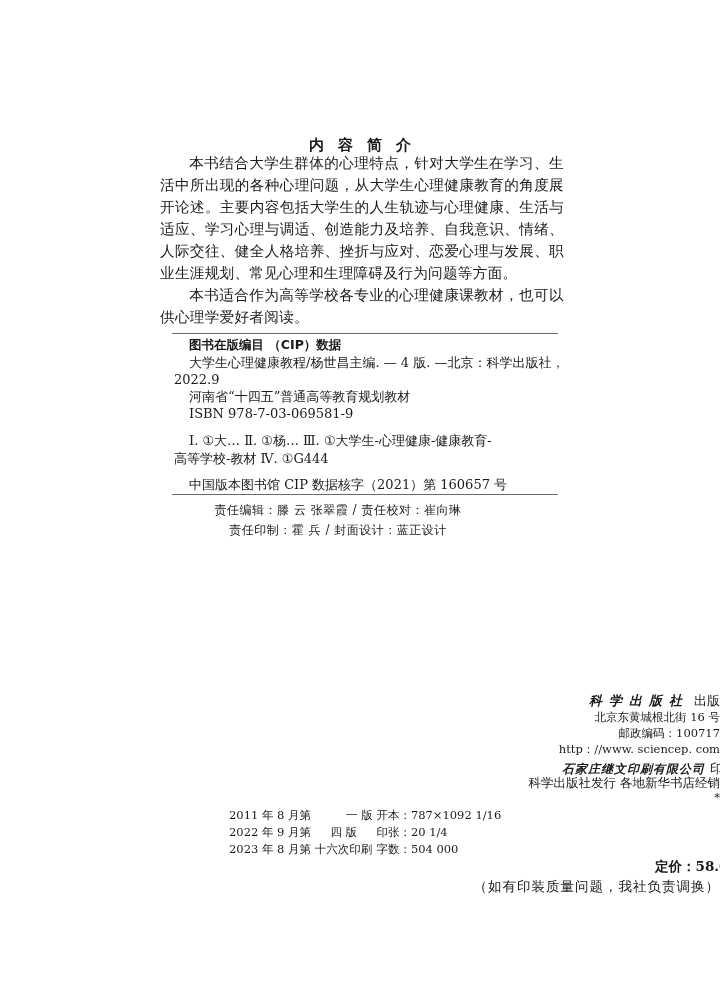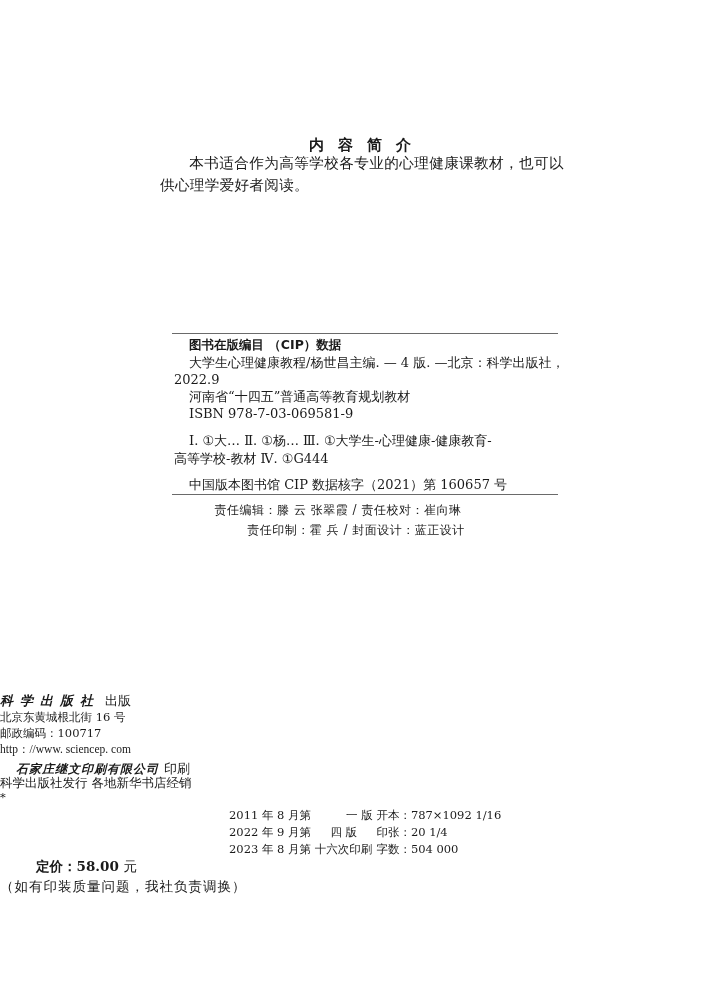--- a/index.html
+++ b/index.html
@@ -16,58 +16,59 @@
     }
     .para {
       left: 160px; width: 404px; font-size: 14.6px; line-height: 22px;
       white-space: normal; text-align: justify; letter-spacing: 0.3px;
     }
     .para p { margin: 0; text-indent: 2em; }
     .rule { height: 1px; background: #6a6a6a; left: 172px; width: 386px; }
     .cip { font-size: 13px; line-height: 17px; }
     .cip-head { font-family: "DejaVu Sans", sans-serif; font-weight: bold; font-size: 12.5px; }
     .credits { left: 0; width: 676px; text-align: center; font-size: 12px; letter-spacing: 0.5px; }
-    .center { left: 0; width: 720px; text-align: left; }
+    .center { left: 0; width: 720px; text-align: right; }
     .pub-name { font-weight: bold; font-style: italic; letter-spacing: 7px; font-size: 13px; }
     .small { font-size: 11.5px; }
     .print-row { font-size: 11.5px; }
     .price { font-weight: bold; font-size: 13.5px; margin-left: 36px; }
   </style>
 </head>
 <body>
 
 <div class="abs title">内容简介</div>
 
 <div class="abs para" style="top:152px;">
+  <p>本书结合大学生群体的心理特点，针对大学生在学习、生活中所出现的各种心理问题，从大学生心理健康教育的角度展开论述。主要内容包括大学生的人生轨迹与心理健康、生活与适应、学习心理与调适、创造能力及培养、自我意识、情绪、人际交往、健全人格培养、挫折与应对、恋爱心理与发展、职业生涯规划、常见心理和生理障碍及行为问题等方面。</p>
   <p>本书适合作为高等学校各专业的心理健康课教材，也可以供心理学爱好者阅读。</p>
 </div>
 
 <div class="abs rule" style="top:333px;"></div>
 
 <div class="abs cip cip-head" style="left:189px; top:336px;">图书在版编目 （CIP）数据</div>
 <div class="abs cip" style="left:189px; top:354px;">大学生心理健康教程/杨世昌主编. — 4 版. —北京：科学出版社，</div>
 <div class="abs cip" style="left:174px; top:371px;">2022.9</div>
 <div class="abs cip" style="left:189px; top:388px;">河南省“十四五”普通高等教育规划教材</div>
 <div class="abs cip" style="left:189px; top:405px;">ISBN  978-7-03-069581-9</div>
 <div class="abs cip" style="left:189px; top:432px;">Ⅰ. ①大…   Ⅱ. ①杨…   Ⅲ. ①大学生-心理健康-健康教育-</div>
 <div class="abs cip" style="left:174px; top:450px;">高等学校-教材   Ⅳ. ①G444</div>
 <div class="abs cip" style="left:189px; top:476px;">中国版本图书馆 CIP 数据核字（2021）第 160657 号</div>
 
 <div class="abs rule" style="top:494px;"></div>
 
 <div class="abs credits" style="top:502px;">责任编辑：滕  云  张翠霞 / 责任校对：崔向琳</div>
-<div class="abs credits" style="top:522px;padding-left:18px;">责任印制：霍  兵 / 封面设计：蓝正设计</div>
+<div class="abs credits" style="top:522px;">责任印制：霍  兵 / 封面设计：蓝正设计</div>
 
 <div class="abs center" style="top:690px;">
   <span class="pub-name">科学出版社</span>
   <span style="font-size:13px;">出版</span>
 </div>
 <div class="abs center small" style="top:710px;">北京东黄城根北街 16 号</div>
 <div class="abs center small" style="top:726px;">邮政编码：100717</div>
-<div class="abs center small" style="top:742px;font-family:Liberation Serif, serif;">http：//www. sciencep. com</div>
+<div class="abs center small" style="top:742px;">http：//www. sciencep. com</div>
 <div class="abs center" style="top:758px;padding-left:16px;">
   <span class="pub-name" style="letter-spacing:1px; font-size:12px;">石家庄继文印刷有限公司</span>
   <span style="font-size:13px;">印刷</span>
 </div>
 <div class="abs center" style="top:775px; font-size:12.5px;">科学出版社发行   各地新华书店经销</div>
 <div class="abs center small" style="top:790px;">*</div>
 
 <div class="abs print-row" style="left:229px; top:808px;">
   <span>2011 年  8  月第</span>
   <span style="display:inline-block; width:58px; text-align:right;">一    版</span>

